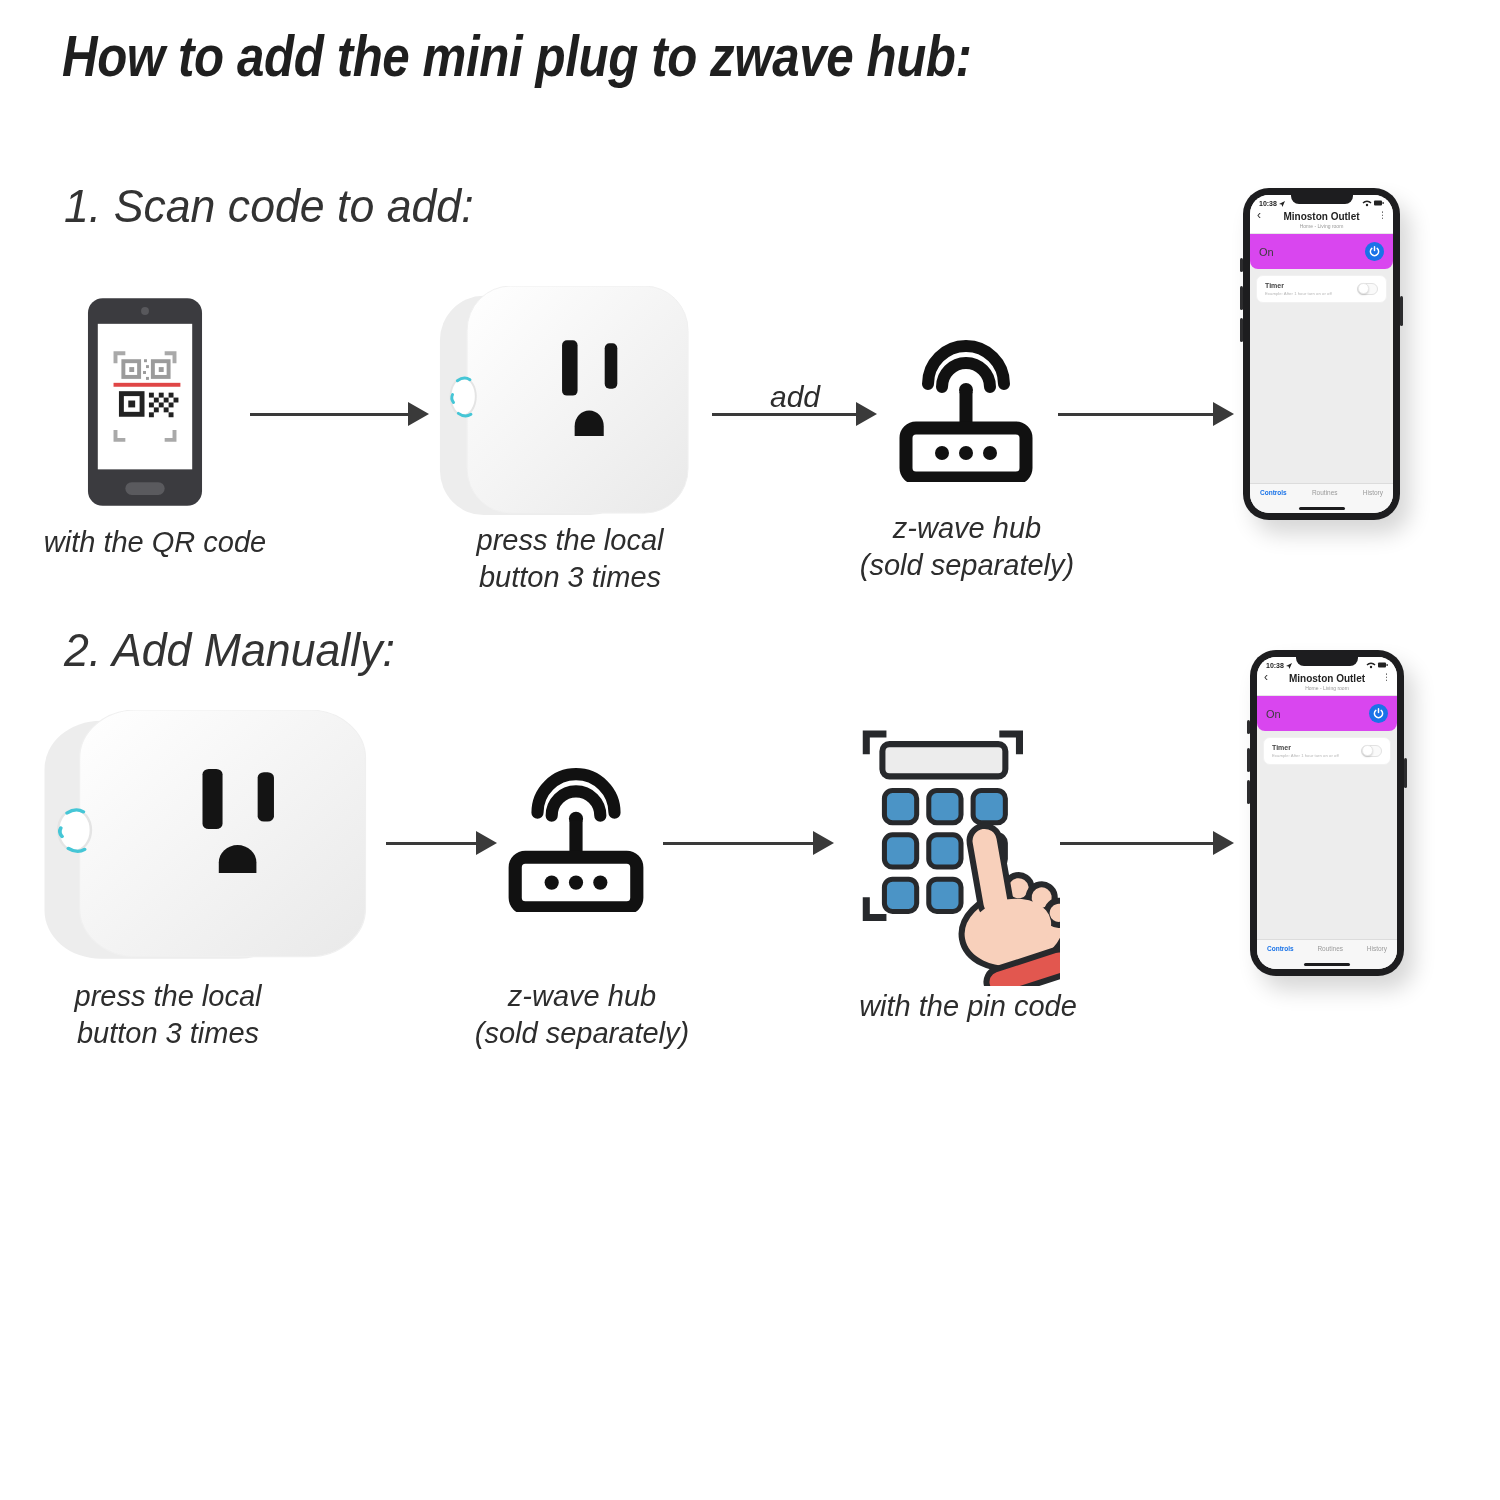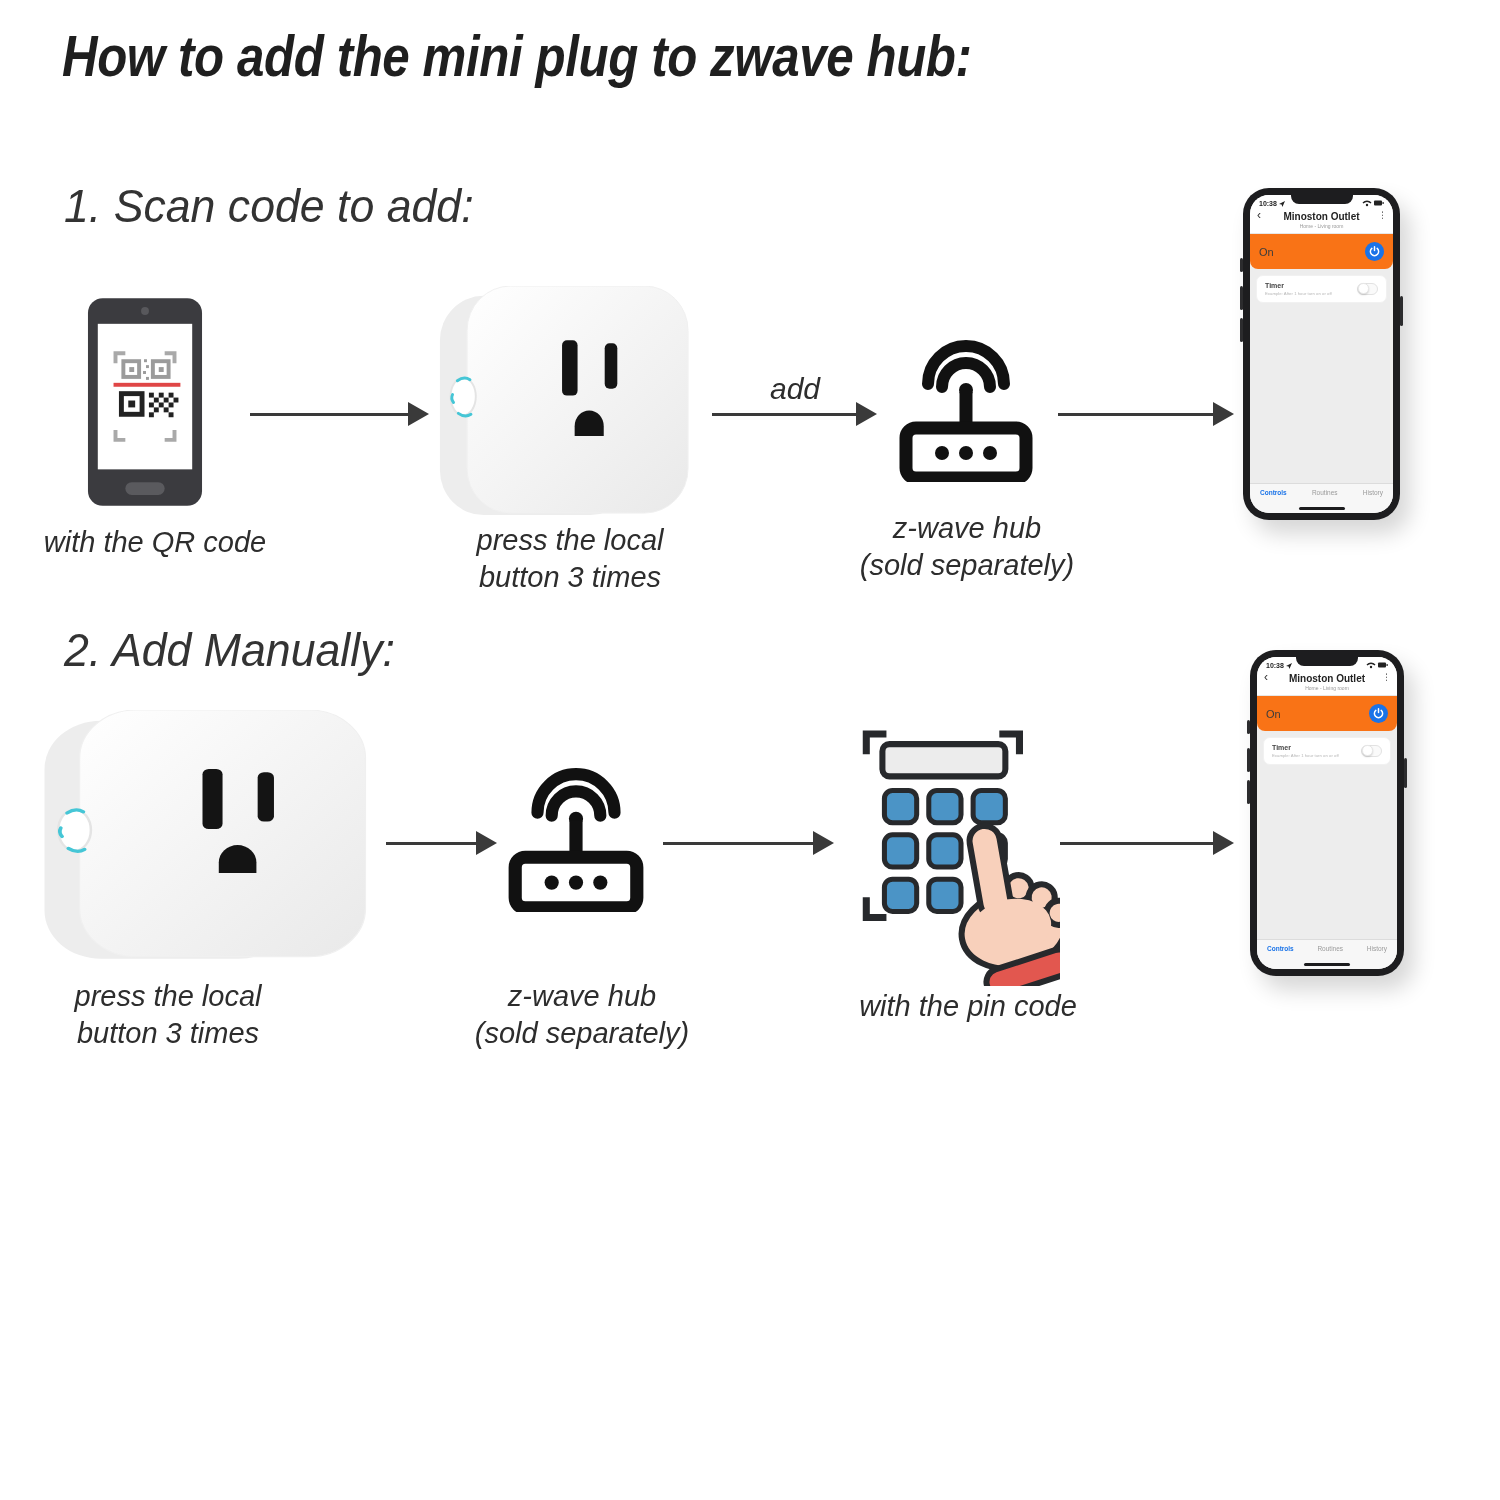--- a/index.html
+++ b/index.html
@@ -49,21 +49,21 @@
   .phone .statleft{display:flex;align-items:center;gap:2px;}
   .phone .navbar{
     position:relative;background:#fff;text-align:center;padding:2px 0 4px 0;
     border-bottom:1px solid #e7e7e7;
   }
   .phone .nav-title{font-size:10px;font-weight:bold;color:#222;}
   .phone .nav-sub{font-size:5px;color:#9a9a9a;margin-top:1px;}
   .phone .back{position:absolute;left:7px;top:0;font-size:12px;color:#333;line-height:12px;}
   .phone .menu{position:absolute;right:6px;top:1px;font-size:9px;color:#333;}
   .phone .onrow{
-    background:#f97316;border-radius:0 0 8px 8px;display:flex;align-items:center;
+    background:#d946ef;border-radius:0 0 8px 8px;display:flex;align-items:center;
     justify-content:space-between;padding:8px 9px;margin-bottom:6px;
   }
   .phone .onlabel{font-size:11px;color:#3c3c3c;}
   .phone .powerbtn{
     width:19px;height:19px;border-radius:50%;background:#1a73e8;
     display:flex;align-items:center;justify-content:center;
   }
   .phone .timercard{
     background:#fff;border-radius:7px;margin:0 6px;padding:6px 8px;
     display:flex;align-items:center;justify-content:space-between;
@@ -172,21 +172,21 @@
       <path d="M 20 96 q 7 -5 13 -1"></path>
       <path d="M 15 110 q -2 4 1 8"></path>
       <path d="M 21 129 q 7 5 13 1"></path>
     </g>
   </svg>
   <div class="abs caption" style="left:445px;top:522px;width:250px;">
     <div>press the local</div>
     <div>button 3 times</div>
   </div>
 
-  <div class="abs arrow-label" style="left:715px;top:372px;width:160px;">add</div>
+  <div class="abs arrow-label" style="left:715px;top:380px;width:160px;">add</div>
   <div class="abs arrow" style="left:712px;top:413px;width:144px;"></div>
 
   <svg class="abs" style="left:896px;top:332px;" width="140" height="150" viewBox="0 0 140 150">
     <g stroke="#111" stroke-width="12" fill="none" stroke-linecap="round">
       <path d="M 32 52 A 38 38 0 0 1 108 52"></path>
       <path d="M 46 55 A 24 24 0 0 1 94 55"></path>
     </g>
     <circle cx="70" cy="58" r="7" fill="#111"></circle>
     <line x1="70" y1="60" x2="70" y2="100" stroke="#111" stroke-width="13"></line>
     <rect x="10" y="96" width="120" height="50" rx="10" fill="#fff" stroke="#111" stroke-width="13"></rect>

